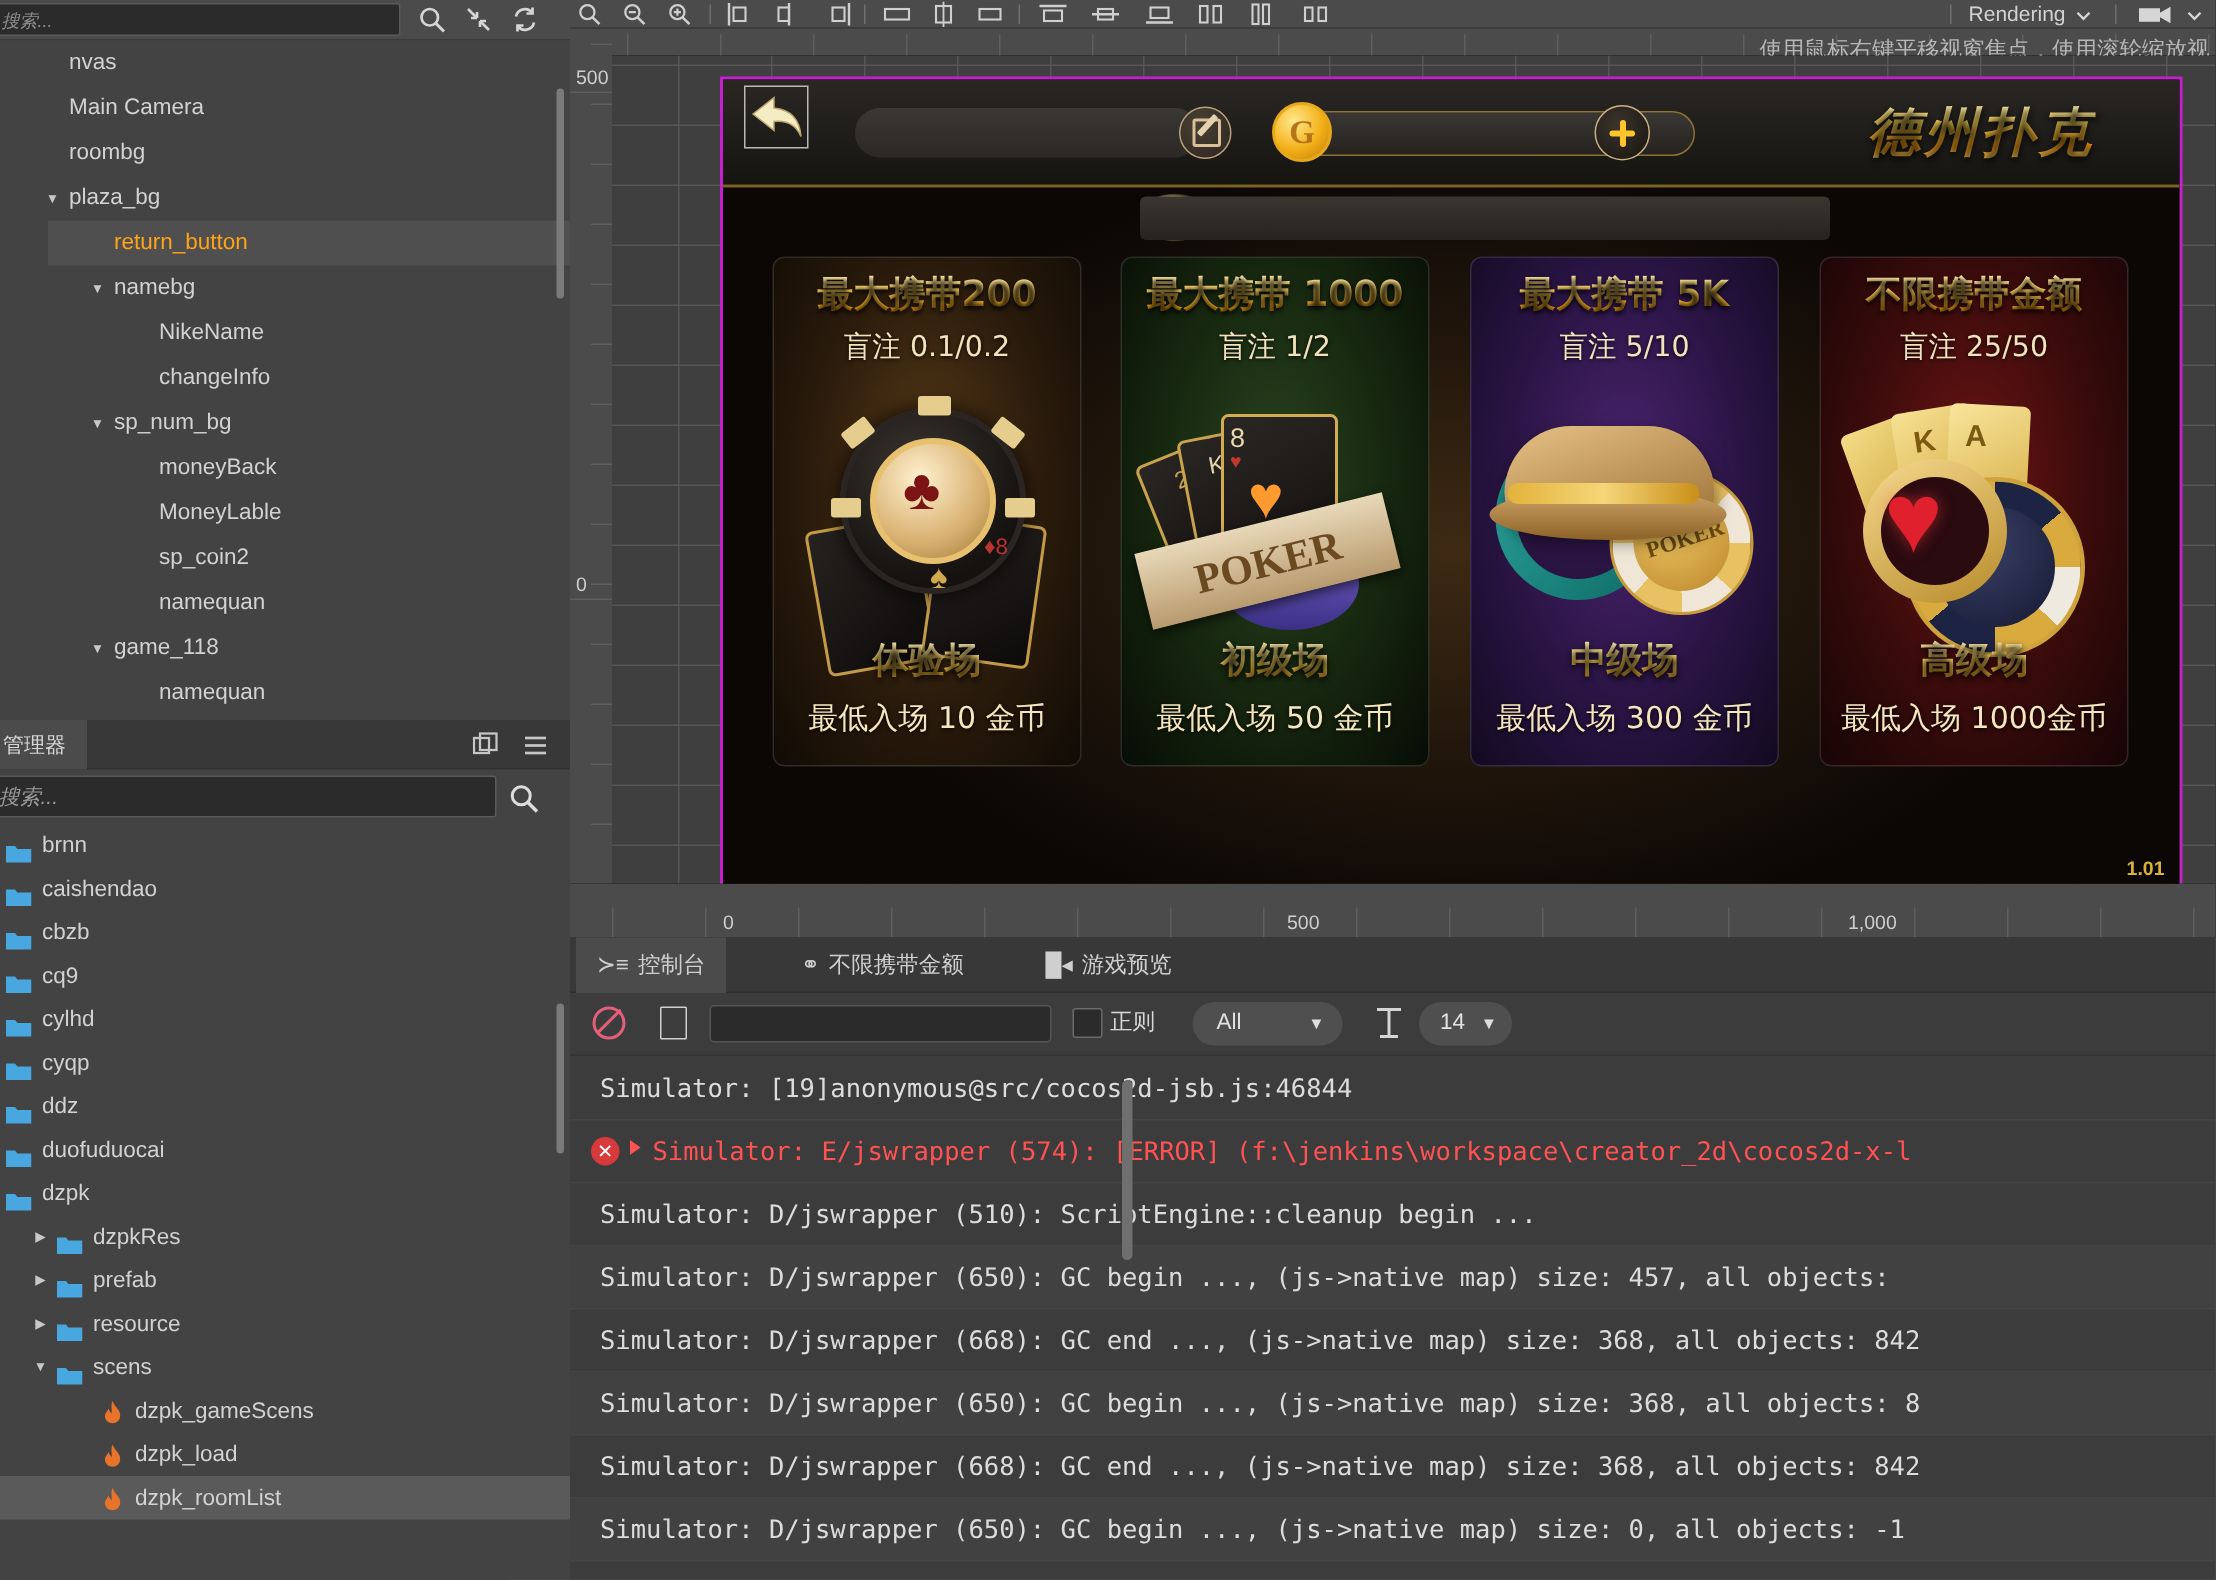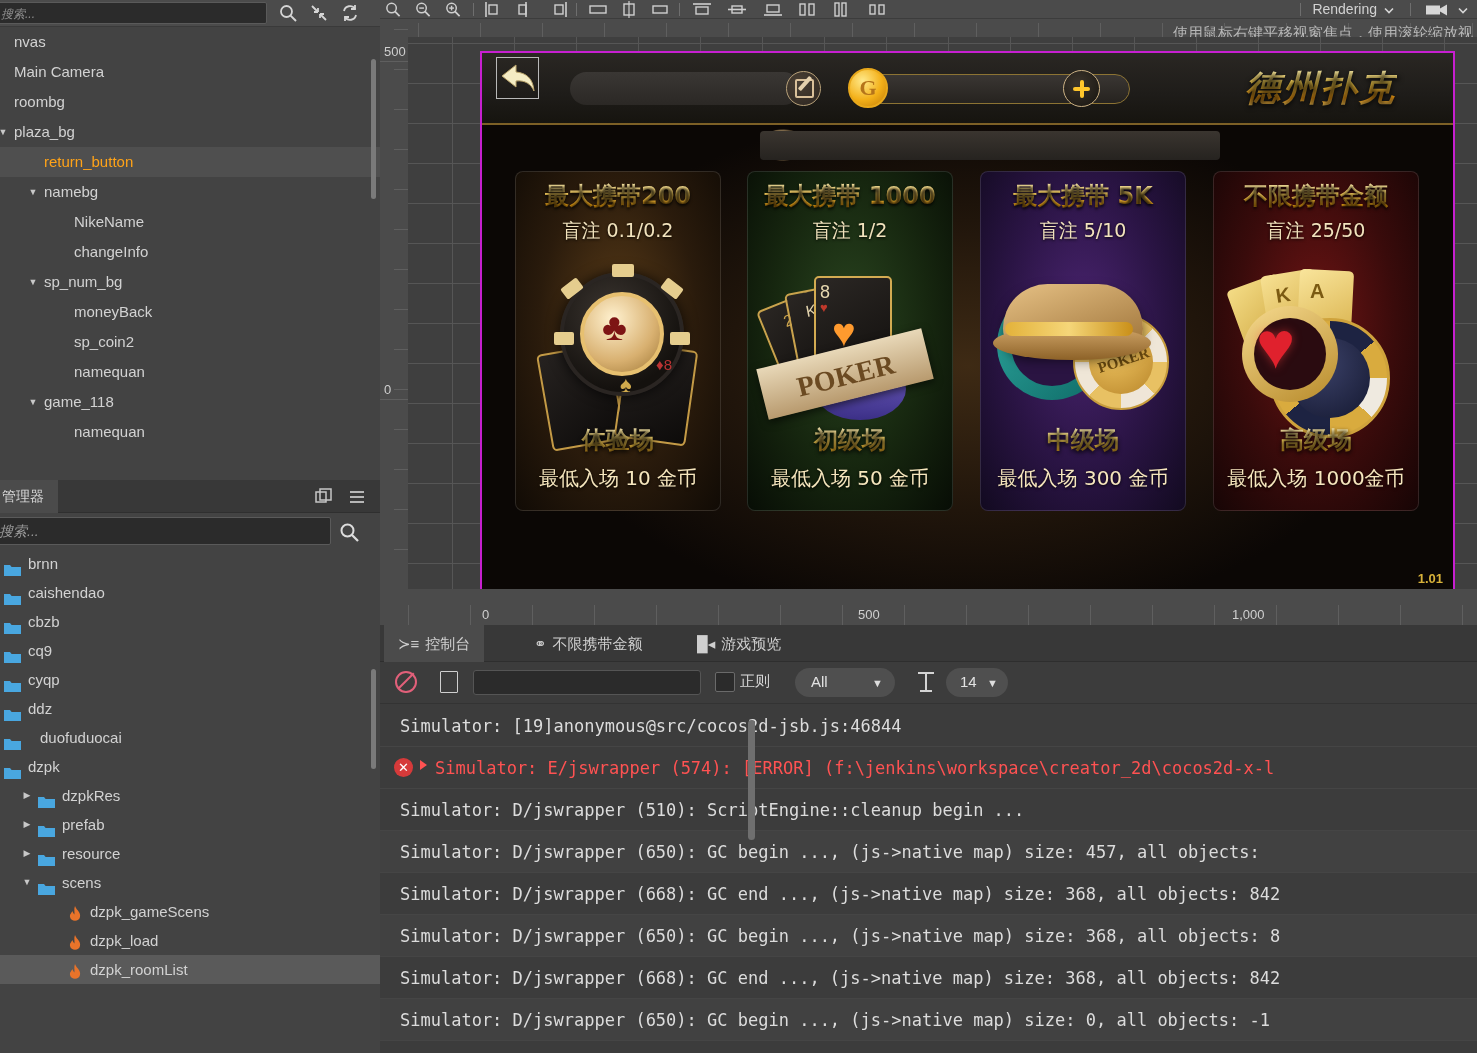--- a/index.html
+++ b/index.html
@@ -11,21 +11,21 @@
   
   #left { position:absolute; left:0; top:0; width:380px; height:1053px; background:#434343; }
 
   
   #hier-head { position:relative; height:27px; background:#4b4b4b; border-bottom:1px solid #3a3a3a; }
   #hier-search { position:absolute; left:-8px; top:2px; width:275px; height:22px;
      background:#2b2b2b; border:1px solid #5a5a5a; border-radius:2px; color:#8d8d8d;
      font-size:12px; font-style:italic; padding:3px 0 0 8px; overflow:hidden; }
   .hicon { position:absolute; top:3px; width:20px; height:20px; color:#cfcfcf; }
   #hier-tree { position:absolute; left:0; top:27px; width:380px; height:445px;
-     background:#434343; overflow:hidden; }
+     background:#434343; overflow:hidden;padding-left:32px; }
   .node { position:relative; height:30px; line-height:30px; font-size:15px; color:#d2d2d2;
      white-space:nowrap; }
   .node.sel { background:#4f4f4f; }
   .node .lbl { color:#d2d2d2; }
   .node.sel .lbl { color:#ffa318; }
   .tw { position:absolute; width:14px; height:30px; color:#c8c8c8; font-size:9px; text-align:center; }
   #hier-scroll { position:absolute; right:4px; top:32px; width:5px; height:140px;
      background:#7a7a7a; border-radius:3px; }
 
   
@@ -254,20 +254,23 @@
             <span class="lbl" style="position:absolute;left:74px;">changeInfo</span>
           </div>
           <div class="node">
             <span class="tw" style="left:26px">▼</span>
             <span class="lbl" style="position:absolute;left:44px;">sp_num_bg</span>
           </div>
           <div class="node">
             <span class="lbl" style="position:absolute;left:74px;">moneyBack</span>
           </div>
           <div class="node">
+            <span class="lbl" style="position:absolute;left:74px;">MoneyLable</span>
+          </div>
+          <div class="node">
             <span class="lbl" style="position:absolute;left:74px;">sp_coin2</span>
           </div>
           <div class="node">
             <span class="lbl" style="position:absolute;left:74px;">namequan</span>
           </div>
           <div class="node">
             <span class="tw" style="left:26px">▼</span>
             <span class="lbl" style="position:absolute;left:44px;">game_118</span>
           </div>
           <div class="node">
@@ -333,35 +336,42 @@
       <svg viewBox="0 0 17 14" width="17" height="14">
                   <path d="M0 2 h6 l1.6 2 H17 v9 H0 Z" fill="#49a7e0"></path>
                 </svg></span>
               <span style="position:absolute;left:28px;">cq9</span>
             </div>
             <div class="arow">
               <span class="folder" style="left:4px">
       <svg viewBox="0 0 17 14" width="17" height="14">
                   <path d="M0 2 h6 l1.6 2 H17 v9 H0 Z" fill="#49a7e0"></path>
                 </svg></span>
+              <span style="position:absolute;left:28px;">cylhd</span>
+            </div>
+            <div class="arow">
+              <span class="folder" style="left:4px">
+      <svg viewBox="0 0 17 14" width="17" height="14">
+                  <path d="M0 2 h6 l1.6 2 H17 v9 H0 Z" fill="#49a7e0"></path>
+                </svg></span>
               <span style="position:absolute;left:28px;">cyqp</span>
             </div>
             <div class="arow">
               <span class="folder" style="left:4px">
       <svg viewBox="0 0 17 14" width="17" height="14">
                   <path d="M0 2 h6 l1.6 2 H17 v9 H0 Z" fill="#49a7e0"></path>
                 </svg></span>
               <span style="position:absolute;left:28px;">ddz</span>
             </div>
             <div class="arow">
               <span class="folder" style="left:4px">
       <svg viewBox="0 0 17 14" width="17" height="14">
                   <path d="M0 2 h6 l1.6 2 H17 v9 H0 Z" fill="#49a7e0"></path>
                 </svg></span>
-              <span style="position:absolute;left:28px;margin-left:12px;">duofuduocai</span>
+              <span style="position:absolute;left:28px;">duofuduocai</span>
             </div>
             <div class="arow">
               <span class="folder" style="left:4px">
       <svg viewBox="0 0 17 14" width="17" height="14">
                   <path d="M0 2 h6 l1.6 2 H17 v9 H0 Z" fill="#49a7e0"></path>
                 </svg></span>
               <span style="position:absolute;left:28px;">dzpk</span>
             </div>
             <div class="arow">
               <span class="atw" style="left:20px">▶</span>

